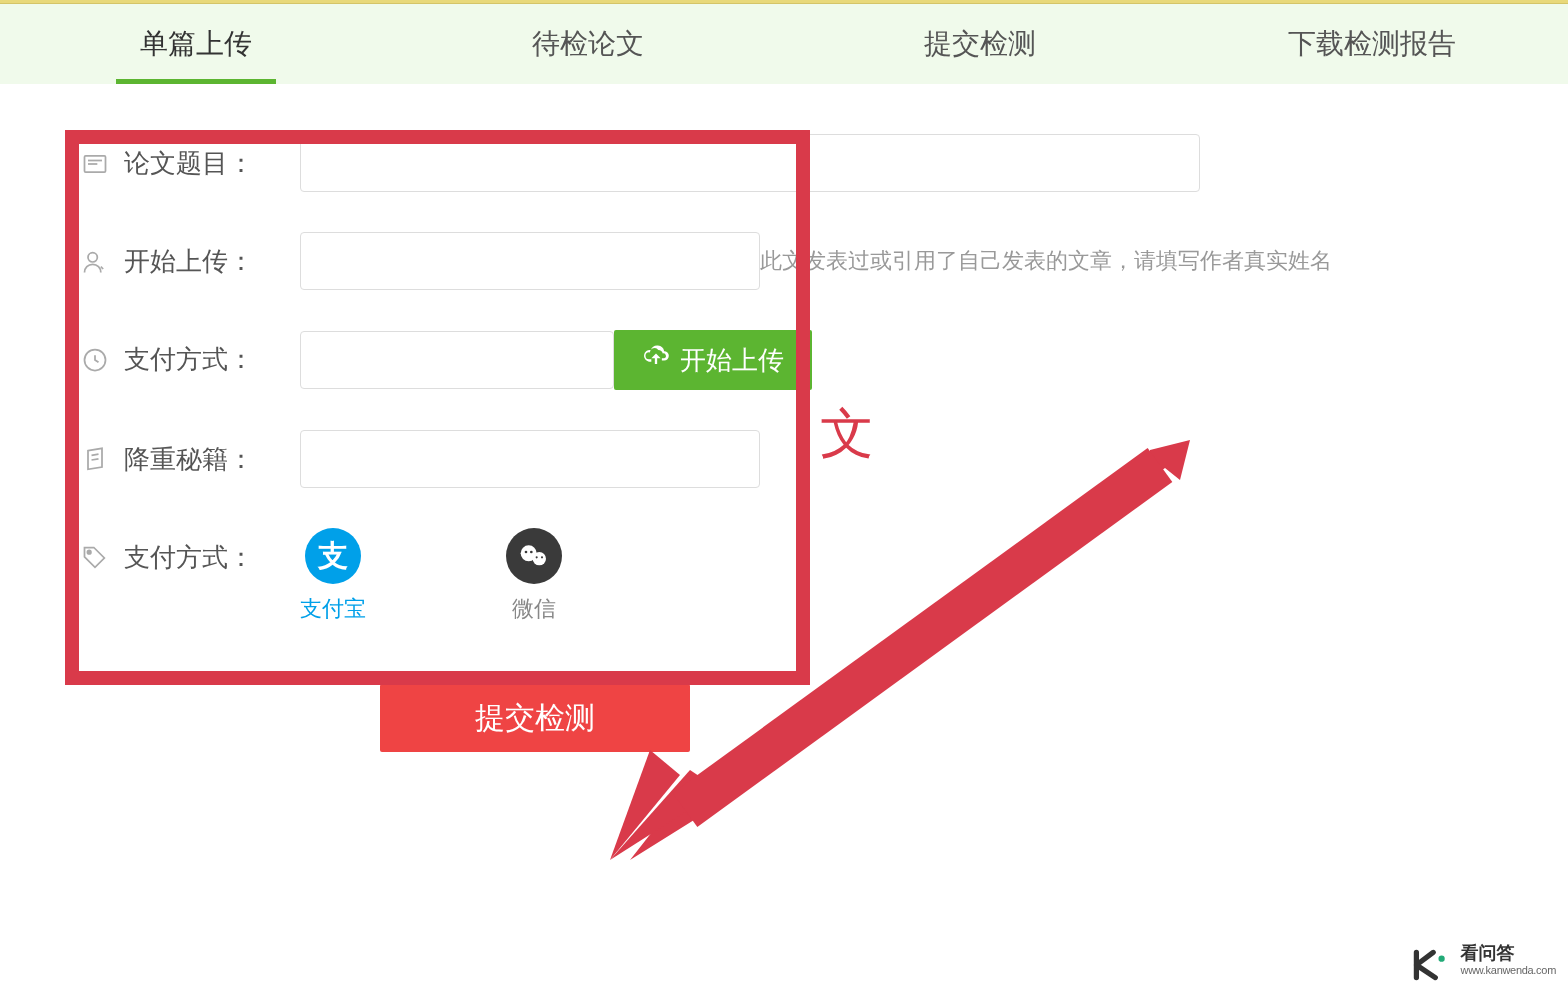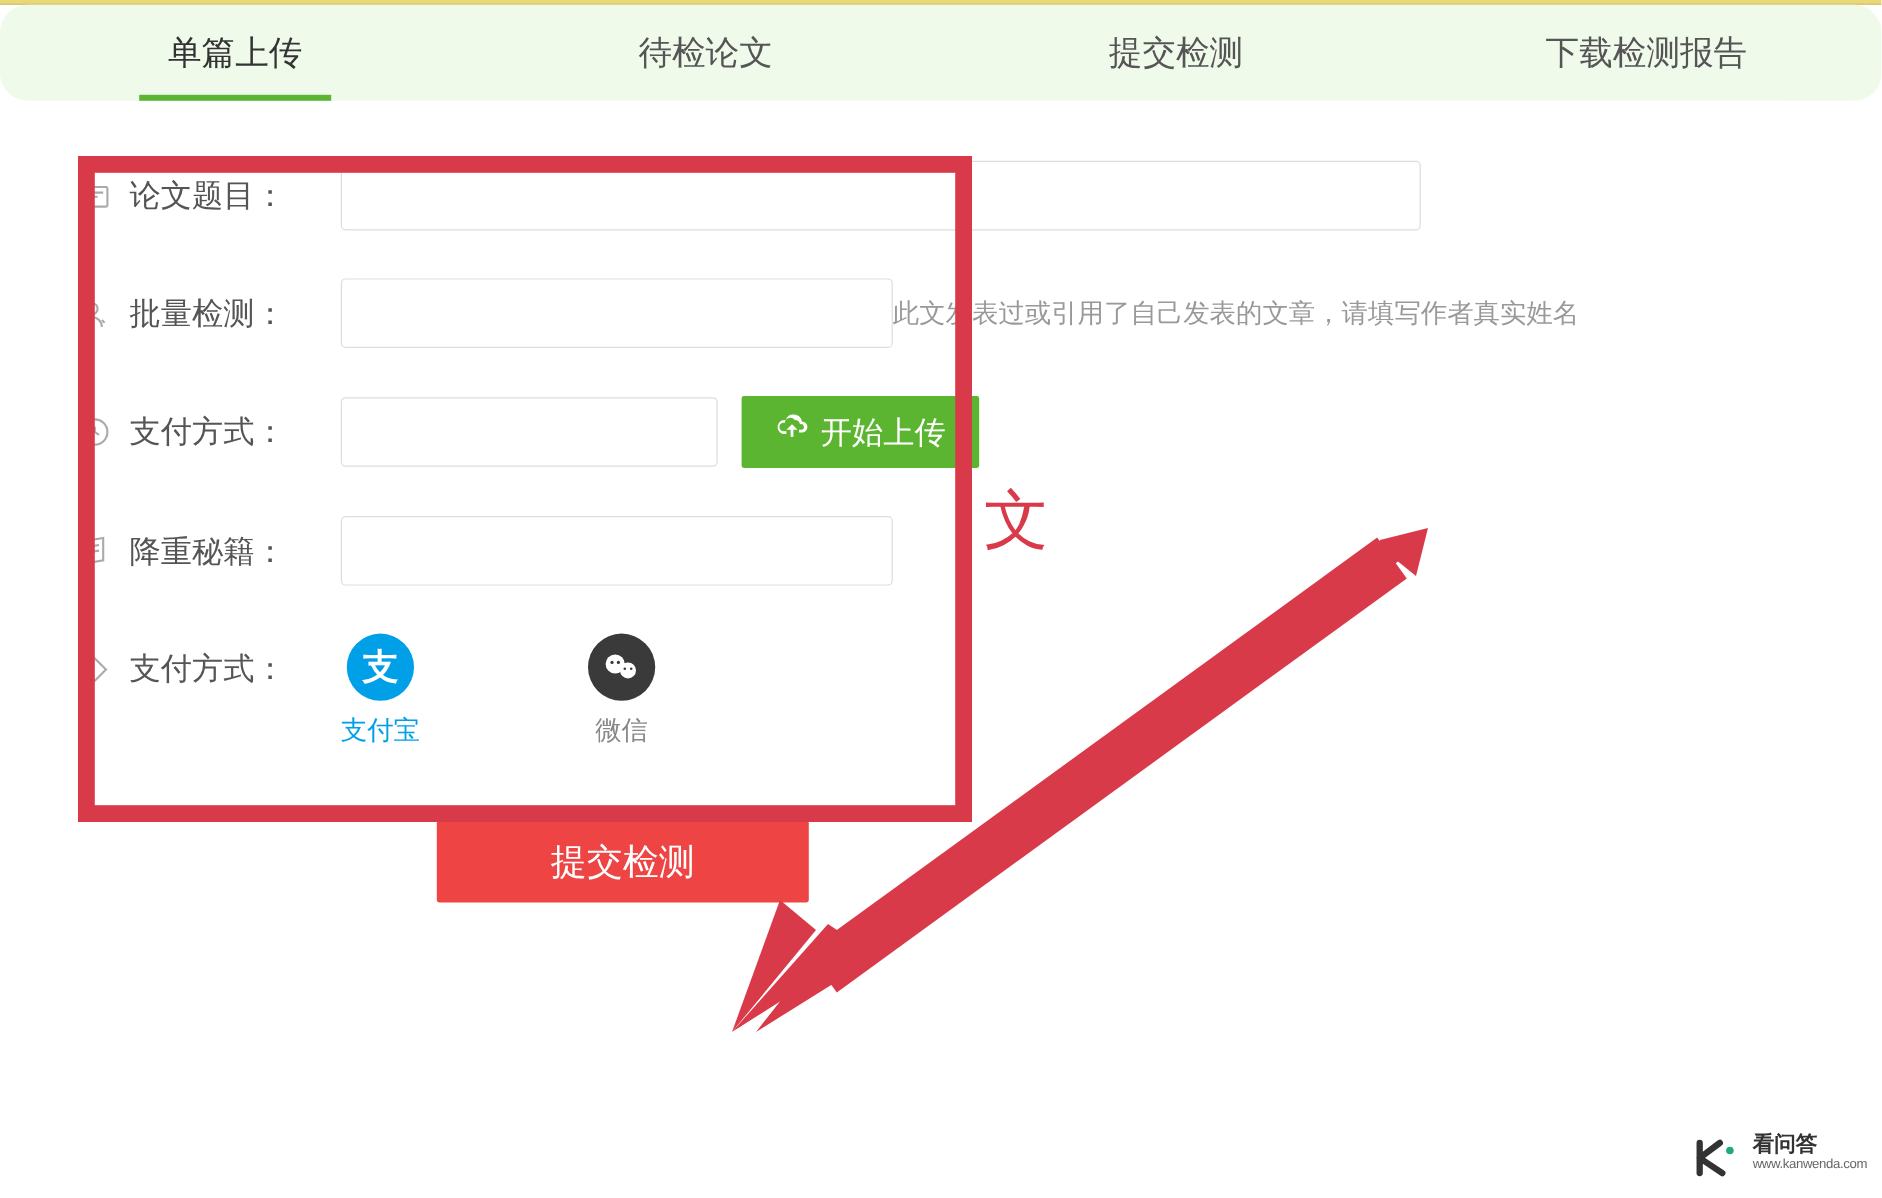--- a/index.html
+++ b/index.html
@@ -1,31 +1,31 @@
 <!DOCTYPE html>
 <html><head>
   <meta charset="utf-8">
   <style>
     * { margin: 0; padding: 0; box-sizing: border-box; }
     body { font-family: "Microsoft YaHei", "PingFang SC", sans-serif; background: #fff; position: relative; width: 1568px; height: 998px; overflow: hidden; }
     .top-border { width: 100%; height: 4px; background: #e8d87a; border-bottom: 1px solid #d4c468; }
-    .tabs { display: flex; width: 100%; background: #f0faeb; height: 80px; align-items: center; border-radius: 23px; }
+    .tabs { display: flex; width: 100%; background: #f0faeb; height: 80px; align-items: center; }
     .tab { flex: 1; text-align: center; font-size: 28px; color: #555; cursor: pointer; position: relative; height: 100%; display: flex; align-items: center; justify-content: center; }
     .tab.active { color: #333; }
     .tab.active::after { content: ''; position: absolute; bottom: 0; left: 50%; transform: translateX(-50%); width: 160px; height: 5px; background: #5cb531; }
-    .form-container { padding: 50px 64px; position: relative; }
+    .form-container { padding: 50px 80px; position: relative; }
     .highlight-box { position: absolute; left: 65px; top: 130px; width: 745px; height: 555px; border: 14px solid #d93a4a; z-index: 10; pointer-events: none; }
     .form-row { display: flex; align-items: flex-start; margin-bottom: 40px; }
     .form-label { display: flex; align-items: center; width: 220px; font-size: 26px; color: #555; margin-top: 12px; }
     .label-icon { width: 30px; height: 30px; margin-right: 14px; display: inline-flex; align-items: center; justify-content: center; }
     .form-input { flex: 1; max-width: 900px; height: 58px; border: 1px solid #ddd; border-radius: 4px; padding: 0 12px; font-size: 22px; background: #fff; }
     .form-input.short { max-width: 460px; }
     .hint-text { font-size: 22px; color: #999; margin-top: 14px; margin-left: 0; }
     .input-col { display: flex; flex: 1; }
-    .upload-row { display: flex; align-items: center; gap: 20px; }
+    .upload-row { display: flex; align-items: center; gap: 0; }
     .upload-btn { background: #5cb531; color: #fff; border: none; height: 60px; padding: 0 28px; font-size: 26px; display: inline-flex; align-items: center; gap: 10px; cursor: pointer; border-radius: 2px; }
     .payment-options { display: flex; gap: 140px; margin-left: 0; }
     .payment-option { display: flex; flex-direction: column; align-items: center; cursor: pointer; }
     .payment-icon { width: 56px; height: 56px; border-radius: 50%; display: flex; align-items: center; justify-content: center; font-size: 30px; color: #fff; font-weight: bold; margin-bottom: 10px; }
     .alipay-icon { background: #00a0e9; }
     .wechat-icon { background: #3a3a3a; }
     .payment-label { font-size: 22px; text-align: right; }
     .payment-label.active { color: #00a0e9; }
     .payment-label.inactive { color: #888; }
     .submit-btn { background: #ef4444; color: #fff; border: none; width: 310px; height: 68px; font-size: 30px; cursor: pointer; margin-left: 300px; margin-top: 60px; display: block; border-radius: 2px; }
@@ -77,21 +77,21 @@
 
   <div class="form-row">
     <div class="form-label">
       <span class="label-icon">
         <svg viewBox="0 0 24 24" width="28" height="28" fill="none" stroke="#aaa" stroke-width="1.5">
             <circle cx="10" cy="8" r="4"></circle>
             <path d="M3 21c0-4 3-7 7-7s7 3 7 7"></path>
             <path d="M17 16l2 2"></path>
           </svg>
       </span>
-      <span>批量检测：</span>
+      <span>开始上传：</span>
     </div>
     <div class="input-col">
       <input class="form-input short" type="text" style="">
       <div class="hint-text">此文发表过或引用了自己发表的文章，请填写作者真实姓名</div>
     </div>
   </div>
 
   <div class="form-row">
     <div class="form-label">
       <span class="label-icon">

